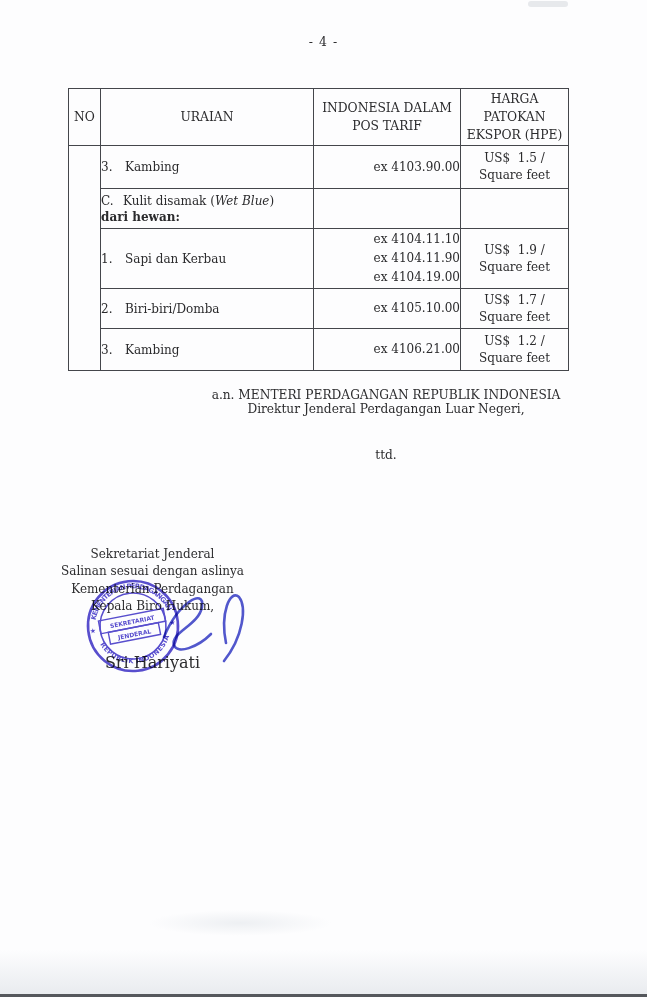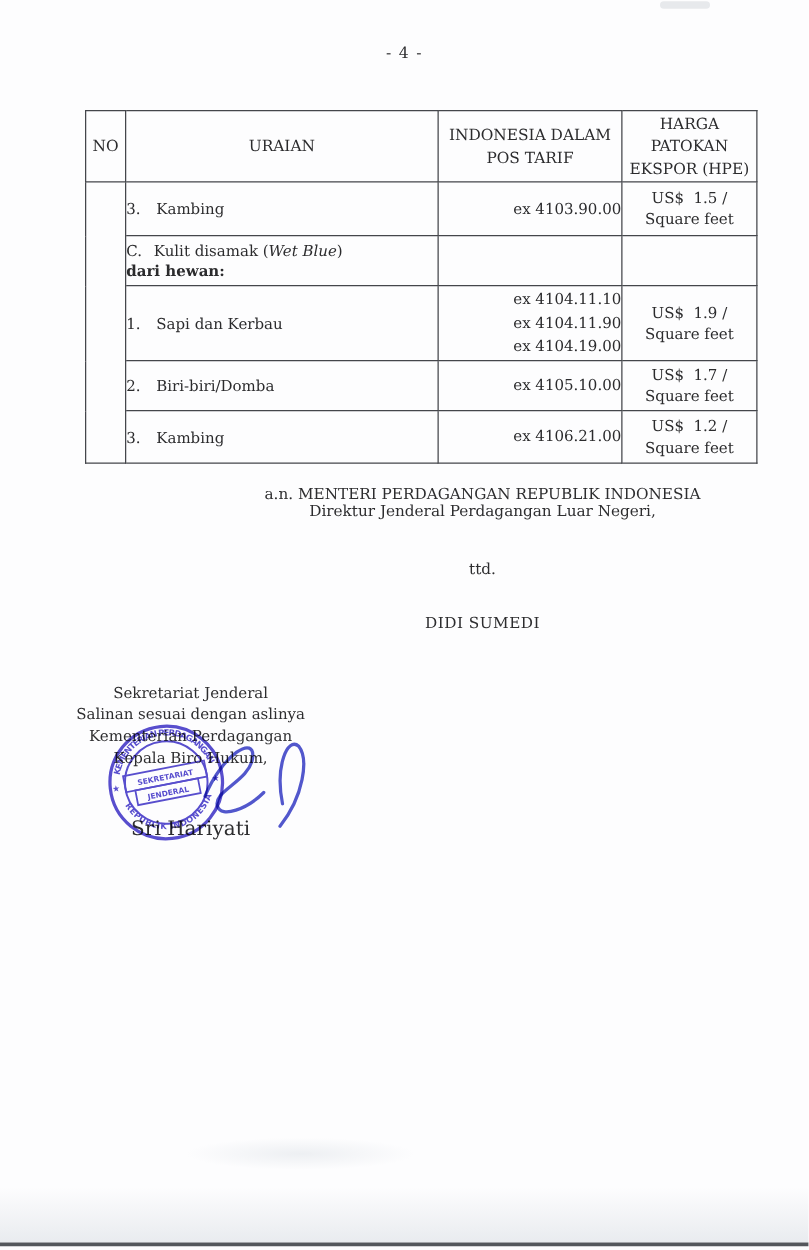--- a/index.html
+++ b/index.html
@@ -33,21 +33,21 @@
     text-align:center; font-size:12.5px; letter-spacing:1px;
   }
   
   table.hpe-table {
     position:absolute; left:68px; top:88px; width:500px;
     border-collapse:collapse; table-layout:fixed;
     font-size:12px; color:#2b2b2d;
   }
   table.hpe-table td { border:1.5px solid #44464b; vertical-align:middle; padding:0; }
   td.col-no    { width:32px;  text-align:center; }
-  td.col-ura   { width:250px; }
+  td.col-ura   { width:213px; }
   td.col-tar   { width:147px; text-align:right; line-height:19px; }
   td.col-hpe   { width:108px; text-align:center; line-height:17px; }
   tr.hdr td { text-align:center; line-height:18px; font-size:12.3px; }
   tr.r-h1 td { height:57px; }
   tr.r1 td { height:43px; }
   tr.r2 td { height:40px; }
   tr.r3 td { height:60px; }
   tr.r4 td { height:40px; }
   tr.r5 td { height:42px; }
   .ura-line { display:flex; line-height:16px; }
@@ -188,21 +188,20 @@
         <div>Square feet</div>
       </td>
     </tr>
   </tbody>
     </table>
 
   <div class="signing">
     <div class="l1">a.n. MENTERI PERDAGANGAN REPUBLIK INDONESIA</div>
     <div>Direktur Jenderal Perdagangan Luar Negeri,</div>
     <div class="ttd">ttd.</div>
-    <div class="name">DIDI SUMEDI</div>
   </div>
 
   <div class="certif">
     <div>Sekretariat Jenderal</div>
     <div>Salinan sesuai dengan aslinya</div>
     <div>Kementerian Perdagangan</div>
     <div>Kepala Biro Hukum,</div>
   </div>
   <div class="certif-name">Sri Hariyati</div>
 

